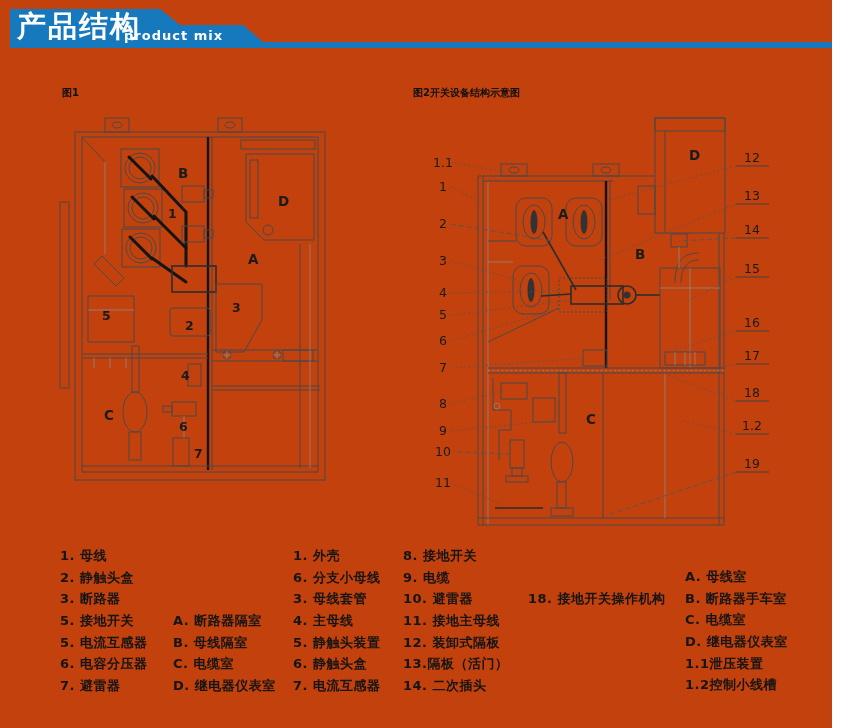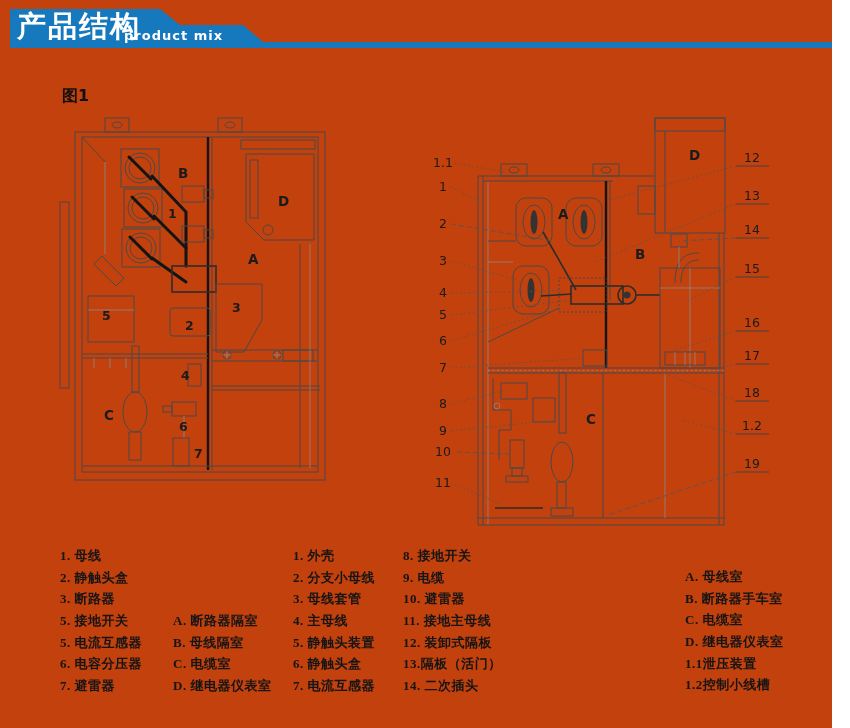--- a/index.html
+++ b/index.html
@@ -16,53 +16,54 @@
   #banner-title {
     position:absolute; left:17px; top:7px; color:#ffffff;
     font-size:29px; font-weight:bold; letter-spacing:2px;
   }
   #banner-sub {
     position:absolute; left:124px; top:28px; color:#ffffff;
     font-size:13px; font-weight:bold; letter-spacing:1px;
   }
   
   .figcap {
-    position:absolute; font-size:16px; font-weight:bold; color:#111;
+    position:absolute; font-size:10px; font-weight:bold; color:#111;
   }
   
   svg { position:absolute; }
   .ln   { stroke:#4a4a4a; fill:none; stroke-width:1; }
   .lt   { stroke:#8a8a8a; fill:none; stroke-width:0.8; }
   .md   { stroke:#2c2c2c; fill:none; stroke-width:1.6; }
   .bd   { stroke:#141414; fill:none; stroke-width:3; stroke-linecap:round; }
   .bd2  { stroke:#141414; fill:none; stroke-width:2.4; }
   .dotlead { stroke:#555; fill:none; stroke-width:0.9; stroke-dasharray:1.6 2.8; }
   .dashlead{ stroke:#555; fill:none; stroke-width:0.9; stroke-dasharray:5 3; }
   .under { stroke:#444; stroke-width:1; }
   svg text { font-family:"DejaVu Sans", sans-serif; fill:#1b1b1b; }
   .callout   { font-size:12.5px; }
   .complabel { font-size:13.5px; font-weight:bold; }
   .partlabel { font-size:12.5px; font-weight:600; }
   
-  .lcol { position:absolute; white-space:nowrap;font-family:Liberation Serif, serif; }
+  .lcol { position:absolute; white-space:nowrap; }
   .li {
     height:21.7px; line-height:21.7px; font-size:13px; font-weight:bold;
     color:#151515; letter-spacing:0.5px;
   }
 </style>
 </head>
 <body>
 
 <div id="page">
 
   <div id="banner"></div>
   <div id="banner-title">产品结构</div>
   <div id="banner-sub">product mix</div>
 
   <div class="figcap" style="left:62px;top:86px">图1</div>
+  <div class="figcap" style="left:413px;top:86px">图2开关设备结构示意图</div>
 
   <svg style="left:58px;top:114px" width="284" height="372" viewBox="0 0 284 372">
     <defs>
       <pattern id="ribs1" width="4.2" height="30" patternUnits="userSpaceOnUse">
           <rect width="2.1" height="30" fill="#2e2e2e"></rect>
         </pattern>
       <pattern id="diag1" width="6" height="6" patternUnits="userSpaceOnUse">
           <path d="M0,6 L6,0" stroke="#3a3a3a" stroke-width="1" fill="none"></path>
         </pattern>
       <pattern id="grille1" width="6" height="9" patternUnits="userSpaceOnUse">
@@ -366,37 +367,38 @@
       <div class="li">7. 避雷器</div>
     </div>
     <div class="lcol" style="left:173px;top:610px">
       <div class="li">A. 断路器隔室</div>
       <div class="li">B. 母线隔室</div>
       <div class="li">C. 电缆室</div>
       <div class="li">D. 继电器仪表室</div>
     </div>
     <div class="lcol" style="left:293px;top:545px">
       <div class="li">1. 外壳</div>
-      <div class="li">2. 分支小母线</div>
+      <div class="li">6. 分支小母线</div>
       <div class="li">3. 母线套管</div>
       <div class="li">4. 主母线</div>
       <div class="li">5. 静触头装置</div>
       <div class="li">6. 静触头盒</div>
       <div class="li">7. 电流互感器</div>
     </div>
     <div class="lcol" style="left:403px;top:545px">
       <div class="li">8. 接地开关</div>
       <div class="li">9. 电缆</div>
       <div class="li">10. 避雷器</div>
       <div class="li">11. 接地主母线</div>
       <div class="li">12. 装卸式隔板</div>
       <div class="li">13.隔板（活门）</div>
       <div class="li">14. 二次插头</div>
     </div>
     <div class="lcol" style="left:528px;top:588px">
+      <div class="li">18. 接地开关操作机构</div>
     </div>
     <div class="lcol" style="left:685px;top:566px">
       <div class="li">A. 母线室</div>
       <div class="li">B. 断路器手车室</div>
       <div class="li">C. 电缆室</div>
       <div class="li">D. 继电器仪表室</div>
       <div class="li">1.1泄压装置</div>
       <div class="li">1.2控制小线槽</div>
     </div>
   </div>

